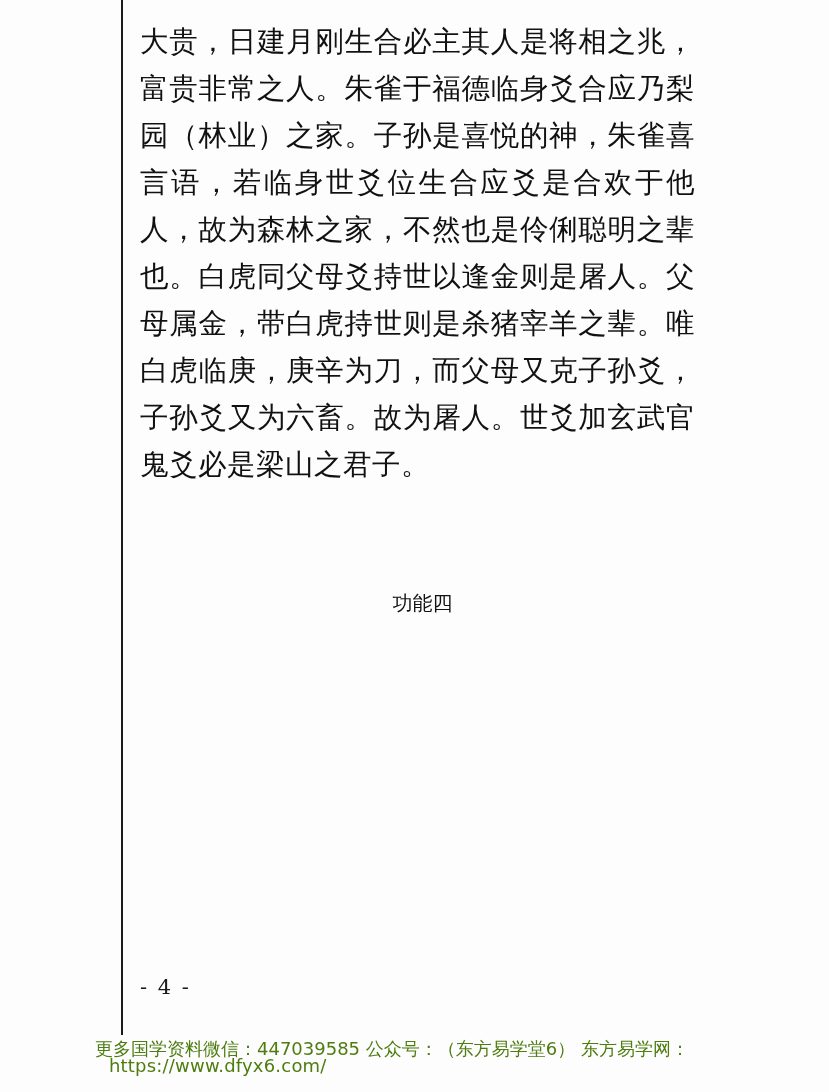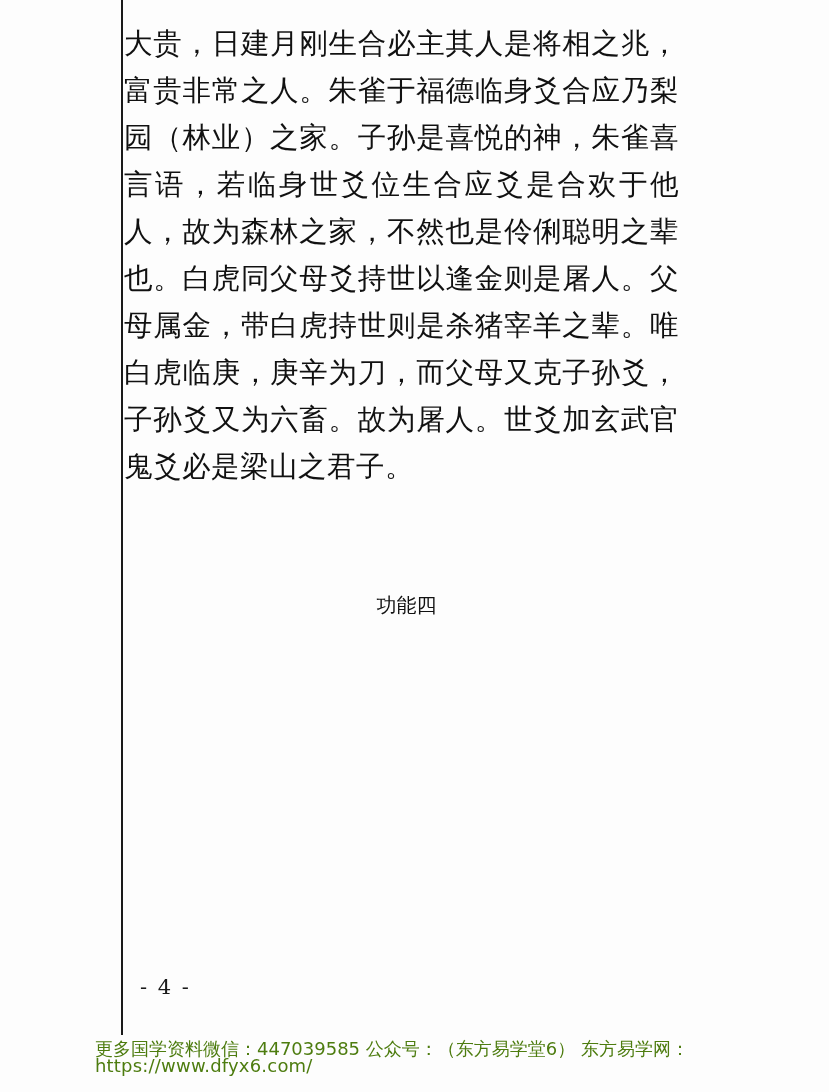--- a/index.html
+++ b/index.html
@@ -29,23 +29,24 @@
     position: absolute;
     left: 121px;
     top: 0;
     width: 2px;
     height: 1035px;
     background: #1a1a1a;
   }
 
   .content {
     position: absolute;
-    left: 124px;
+    left: 140px;
     top: 20px;
     width: 555px;
+    font-family: Liberation Mono, monospace;
   }
 
   .para {
     font-size: 28.5px;
     line-height: 47px;
     letter-spacing: 0.5px;
     text-align: justify;
     text-justify: inter-ideograph;
     margin: 0 0 0 0;
     font-weight: 500;
@@ -83,20 +84,21 @@
     left: 95px;
     top: 1040px;
     width: 700px;
     font-family: "DejaVu Sans", "Liberation Sans", sans-serif;
     font-size: 18px;
     line-height: 17px;
     color: #4d7c0f;
   }
   .footer-line2 {
     letter-spacing: 0.2px;
+    margin-left: 14px;
   }
 </style>
 </head>
 <body>
 
 <div class="page">
 
   <div class="margin-rule"></div>
 
   <div class="content">

